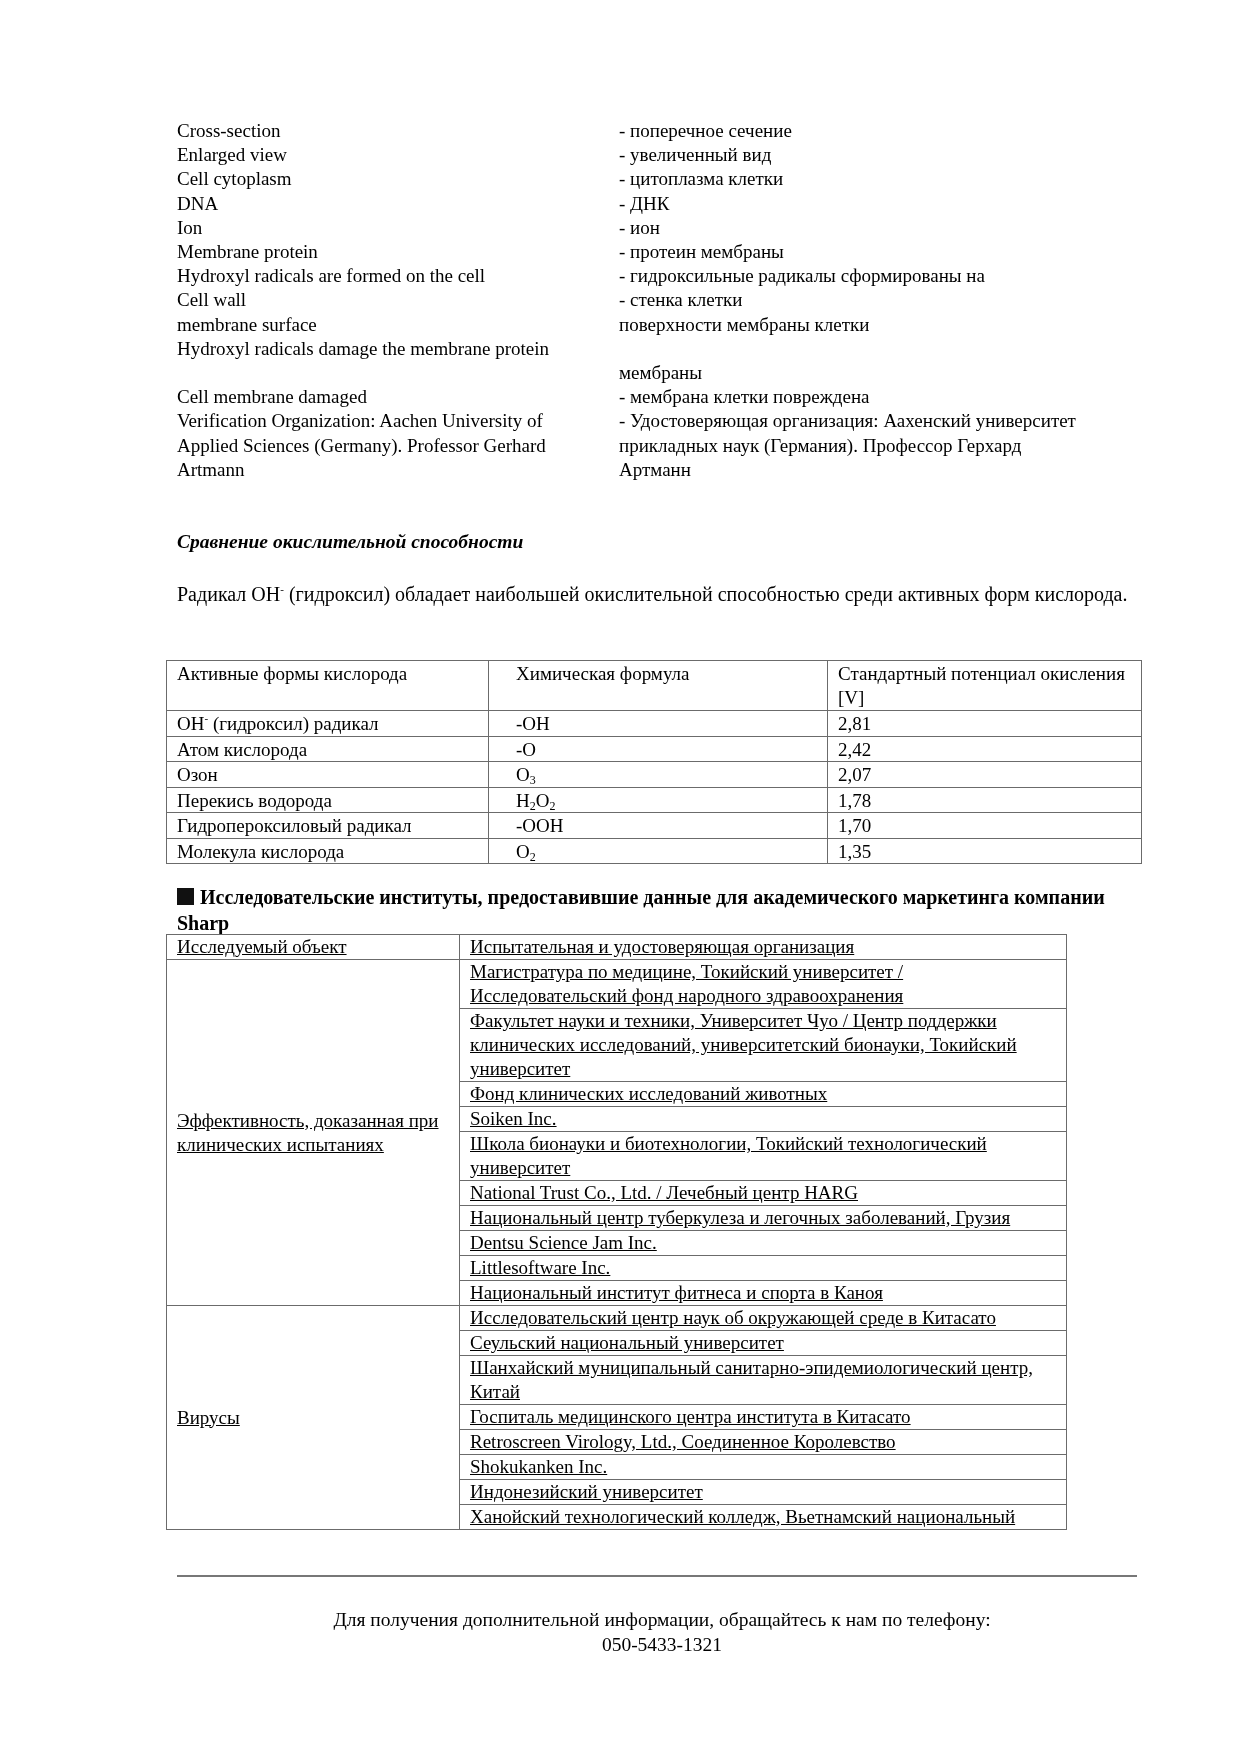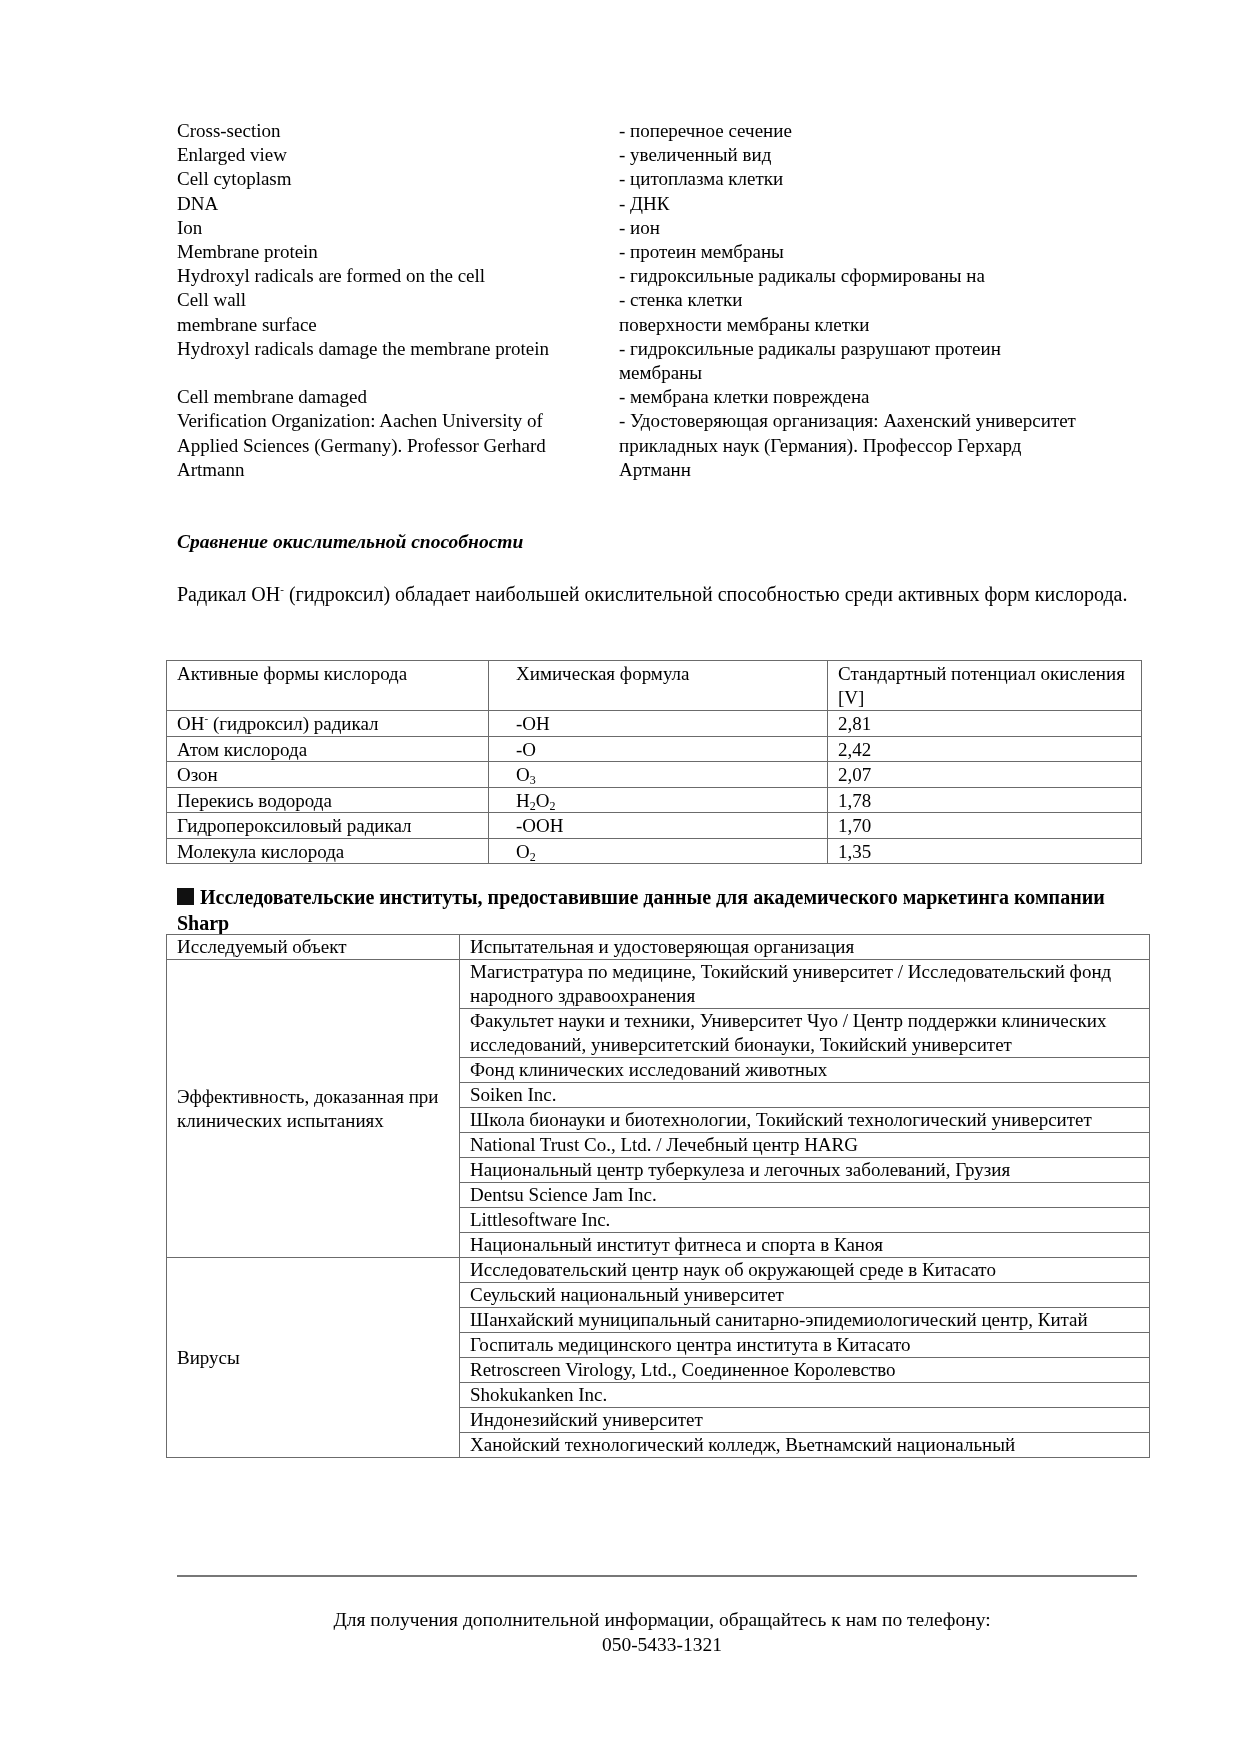--- a/index.html
+++ b/index.html
@@ -26,21 +26,21 @@
   .t-oxid td { border: 1.3px solid #6b6b6b; padding: 1px 10px 0 10px; vertical-align: top; line-height: 23.5px; font-size: 19px; }
   .t-oxid td.c1 { width: 301px; }
   .t-oxid td.c2 { width: 301px; padding-left: 27px; }
   .t-oxid tr.head td { height: 48px; }
   .t-oxid sub { font-size: 12px; vertical-align: -3px; line-height: 0; }
   .t-oxid sup { font-size: 11px; vertical-align: 8px; line-height: 0; }
 
   
   .h-inst { position: absolute; left: 177px; top: 884px; width: 980px; font-weight: bold; font-size: 20px; line-height: 26px; }
   .h-inst .sq { display: inline-block; width: 17px; height: 17px; background: #111; margin-right: 6px; vertical-align: -1px; }
-  .t-inst { position: absolute; left: 166px; top: 934px; width: 984px; }
+  .t-inst { position: absolute; left: 166px; top: 934px; width: 901px; text-decoration: underline; }
   .t-inst td { border: 1.3px solid #6b6b6b; padding: 0 10px; vertical-align: top; line-height: 24px; font-size: 19px; }
   .t-inst td.obj { width: 272px; vertical-align: middle; }
 
   .rule { position: absolute; left: 177px; top: 1575px; width: 960px; height: 2px; background: #777; }
   .footer { position: absolute; left: 177px; top: 1607px; width: 970px; text-align: center; line-height: 25px; font-size: 19.5px; }
 </style>
 </head>
 <body>
 
 <div class="page">
@@ -77,21 +77,20 @@
       <div class="gl-row">
         <div class="gl-en">Cell wall</div>
         <div class="gl-ru">- стенка клетки</div>
       </div>
       <div class="gl-row">
         <div class="gl-en">membrane surface</div>
         <div class="gl-ru">поверхности мембраны клетки</div>
       </div>
       <div class="gl-row">
         <div class="gl-en">Hydroxyl radicals damage the membrane protein</div>
-        <div class="gl-ru">- гидроксильные радикалы разрушают протеин</div>
       </div>
       <div class="gl-row">
         <div class="gl-en"></div>
         <div class="gl-ru">мембраны</div>
       </div>
       <div class="gl-row">
         <div class="gl-en">Cell membrane damaged</div>
         <div class="gl-ru">- мембрана клетки повреждена</div>
       </div>
       <div class="gl-row">

